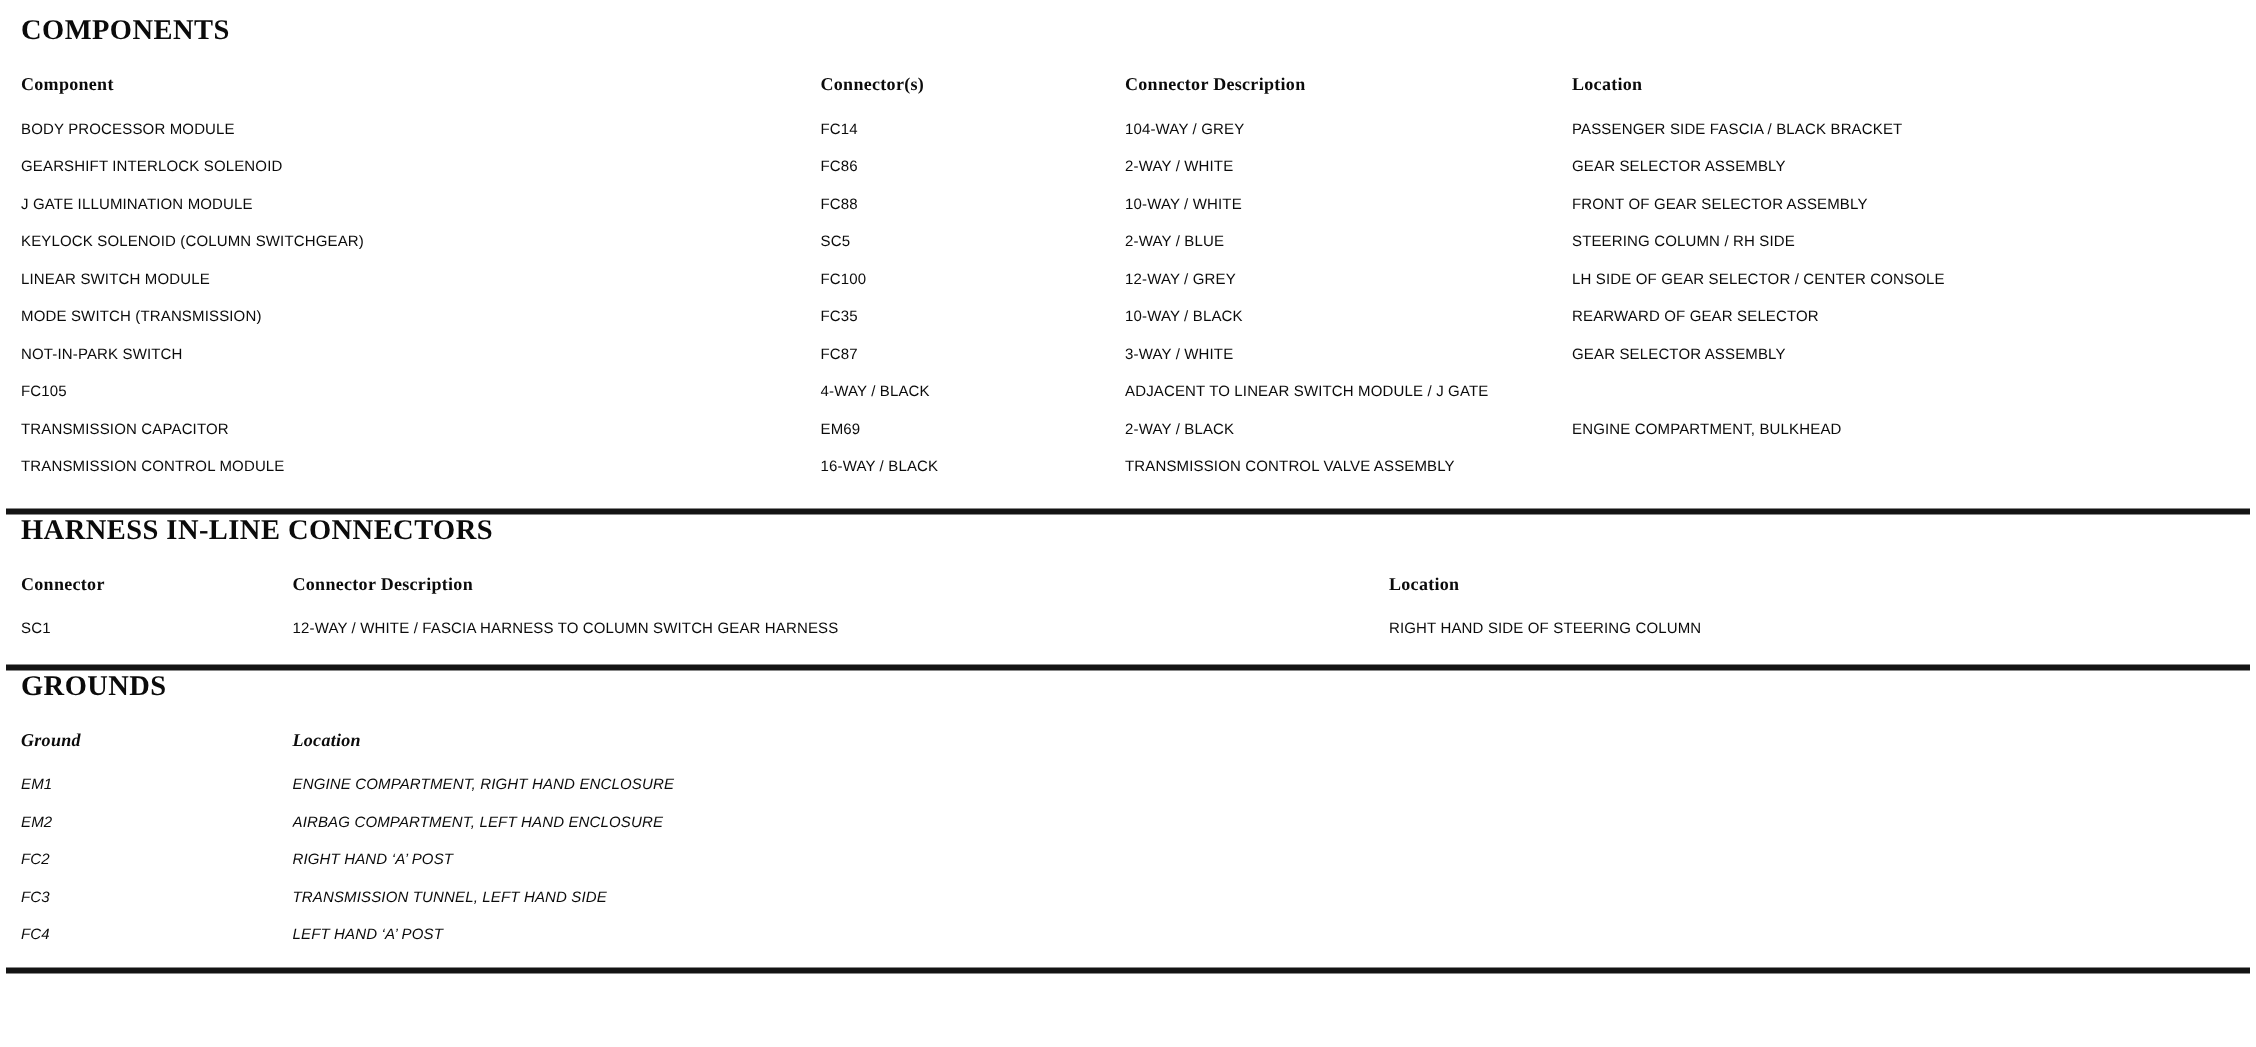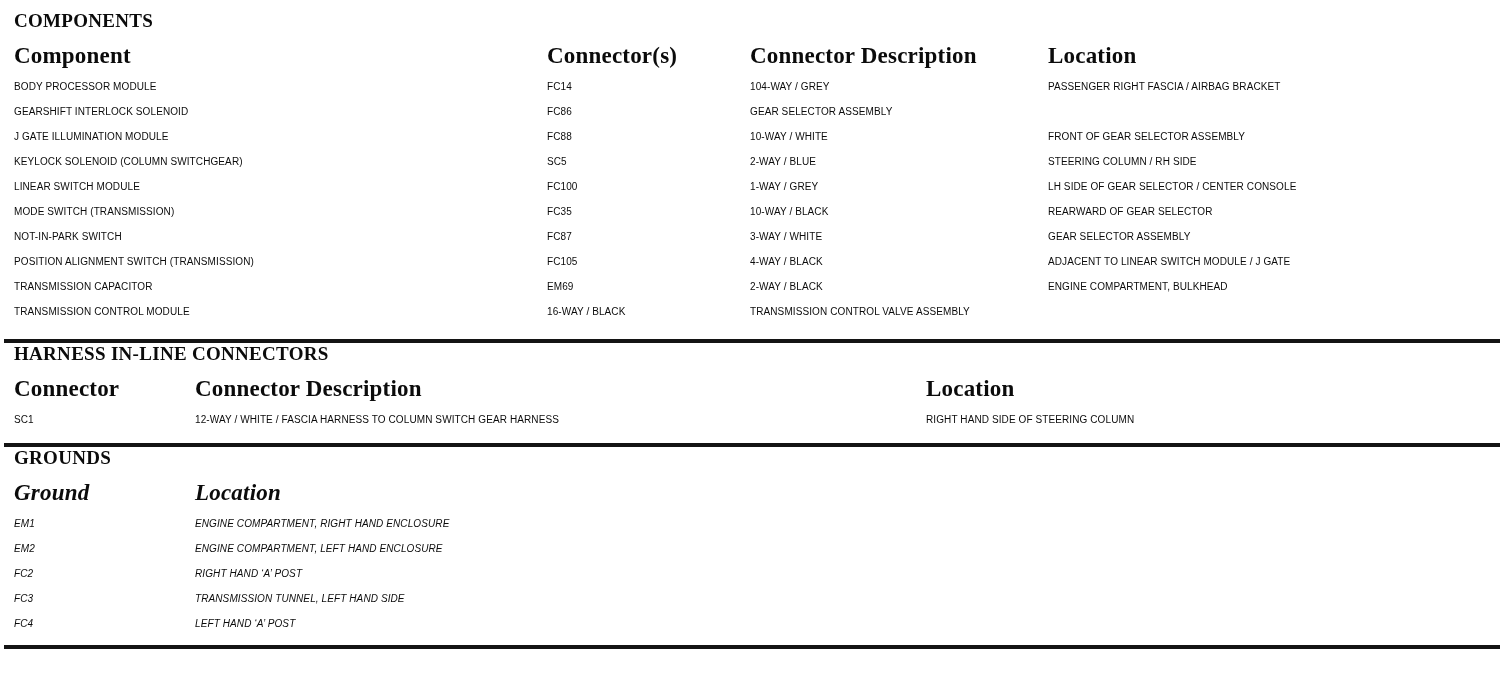--- a/index.html
+++ b/index.html
@@ -30,21 +30,21 @@
   .grid {
     display: grid;
   }
   .grid-components { grid-template-columns: 533px 203px 298px 1fr; }
   .grid-harness    { grid-template-columns: 181px 731px 1fr; }
   .grid-grounds    { grid-template-columns: 181px 1fr; font-style: italic; }
   .thead {
     margin-top: 13px;
     font-family: "Liberation Serif", serif;
     font-weight: 700;
-    font-size: 23px;
+    font-size: 12px;
     line-height: 22px;
     letter-spacing: 0.2px;
   }
   .tbody {
     margin-top: 7px;
   }
   .tbody .row {
     line-height: 25px;
   }
   .cell {
@@ -80,59 +80,59 @@
       <div class="th">Connector Description</div>
       <div class="th">Location</div>
     </div>
 
     <div class="tbody">
 
     <div class="grid grid-components row">
           <div class="cell">BODY PROCESSOR MODULE</div>
           <div class="cell">FC14</div>
           <div class="cell">104-WAY / GREY</div>
-          <div class="cell">PASSENGER RIGHT FASCIA / AIRBAG BRACKET</div>
+          <div class="cell">PASSENGER SIDE FASCIA / BLACK BRACKET</div>
         </div>
         <div class="grid grid-components row">
           <div class="cell">GEARSHIFT INTERLOCK SOLENOID</div>
           <div class="cell">FC86</div>
+          <div class="cell">2-WAY / WHITE</div>
           <div class="cell">GEAR SELECTOR ASSEMBLY</div>
         </div>
         <div class="grid grid-components row">
           <div class="cell">J GATE ILLUMINATION MODULE</div>
           <div class="cell">FC88</div>
           <div class="cell">10-WAY / WHITE</div>
           <div class="cell">FRONT OF GEAR SELECTOR ASSEMBLY</div>
         </div>
         <div class="grid grid-components row">
           <div class="cell">KEYLOCK SOLENOID (COLUMN SWITCHGEAR)</div>
           <div class="cell">SC5</div>
           <div class="cell">2-WAY / BLUE</div>
           <div class="cell">STEERING COLUMN / RH SIDE</div>
         </div>
         <div class="grid grid-components row">
           <div class="cell">LINEAR SWITCH MODULE</div>
           <div class="cell">FC100</div>
-          <div class="cell">1-WAY / GREY</div>
+          <div class="cell">12-WAY / GREY</div>
           <div class="cell">LH SIDE OF GEAR SELECTOR / CENTER CONSOLE</div>
         </div>
         <div class="grid grid-components row">
           <div class="cell">MODE SWITCH (TRANSMISSION)</div>
           <div class="cell">FC35</div>
           <div class="cell">10-WAY / BLACK</div>
           <div class="cell">REARWARD OF GEAR SELECTOR</div>
         </div>
         <div class="grid grid-components row">
           <div class="cell">NOT-IN-PARK SWITCH</div>
           <div class="cell">FC87</div>
           <div class="cell">3-WAY / WHITE</div>
           <div class="cell">GEAR SELECTOR ASSEMBLY</div>
         </div>
         <div class="grid grid-components row">
-          <div class="cell">POSITION ALIGNMENT SWITCH (TRANSMISSION)</div>
           <div class="cell">FC105</div>
           <div class="cell">4-WAY / BLACK</div>
           <div class="cell">ADJACENT TO LINEAR SWITCH MODULE / J GATE</div>
         </div>
         <div class="grid grid-components row">
           <div class="cell">TRANSMISSION CAPACITOR</div>
           <div class="cell">EM69</div>
           <div class="cell">2-WAY / BLACK</div>
           <div class="cell">ENGINE COMPARTMENT, BULKHEAD</div>
         </div>
@@ -176,21 +176,21 @@
     </div>
 
     <div class="tbody">
 
     <div class="grid grid-grounds row">
           <div class="cell">EM1</div>
           <div class="cell">ENGINE COMPARTMENT, RIGHT HAND ENCLOSURE</div>
         </div>
         <div class="grid grid-grounds row">
           <div class="cell">EM2</div>
-          <div class="cell">ENGINE COMPARTMENT, LEFT HAND ENCLOSURE</div>
+          <div class="cell">AIRBAG COMPARTMENT, LEFT HAND ENCLOSURE</div>
         </div>
         <div class="grid grid-grounds row">
           <div class="cell">FC2</div>
           <div class="cell">RIGHT HAND ‘A’ POST</div>
         </div>
         <div class="grid grid-grounds row">
           <div class="cell">FC3</div>
           <div class="cell">TRANSMISSION TUNNEL, LEFT HAND SIDE</div>
         </div>
         <div class="grid grid-grounds row">

